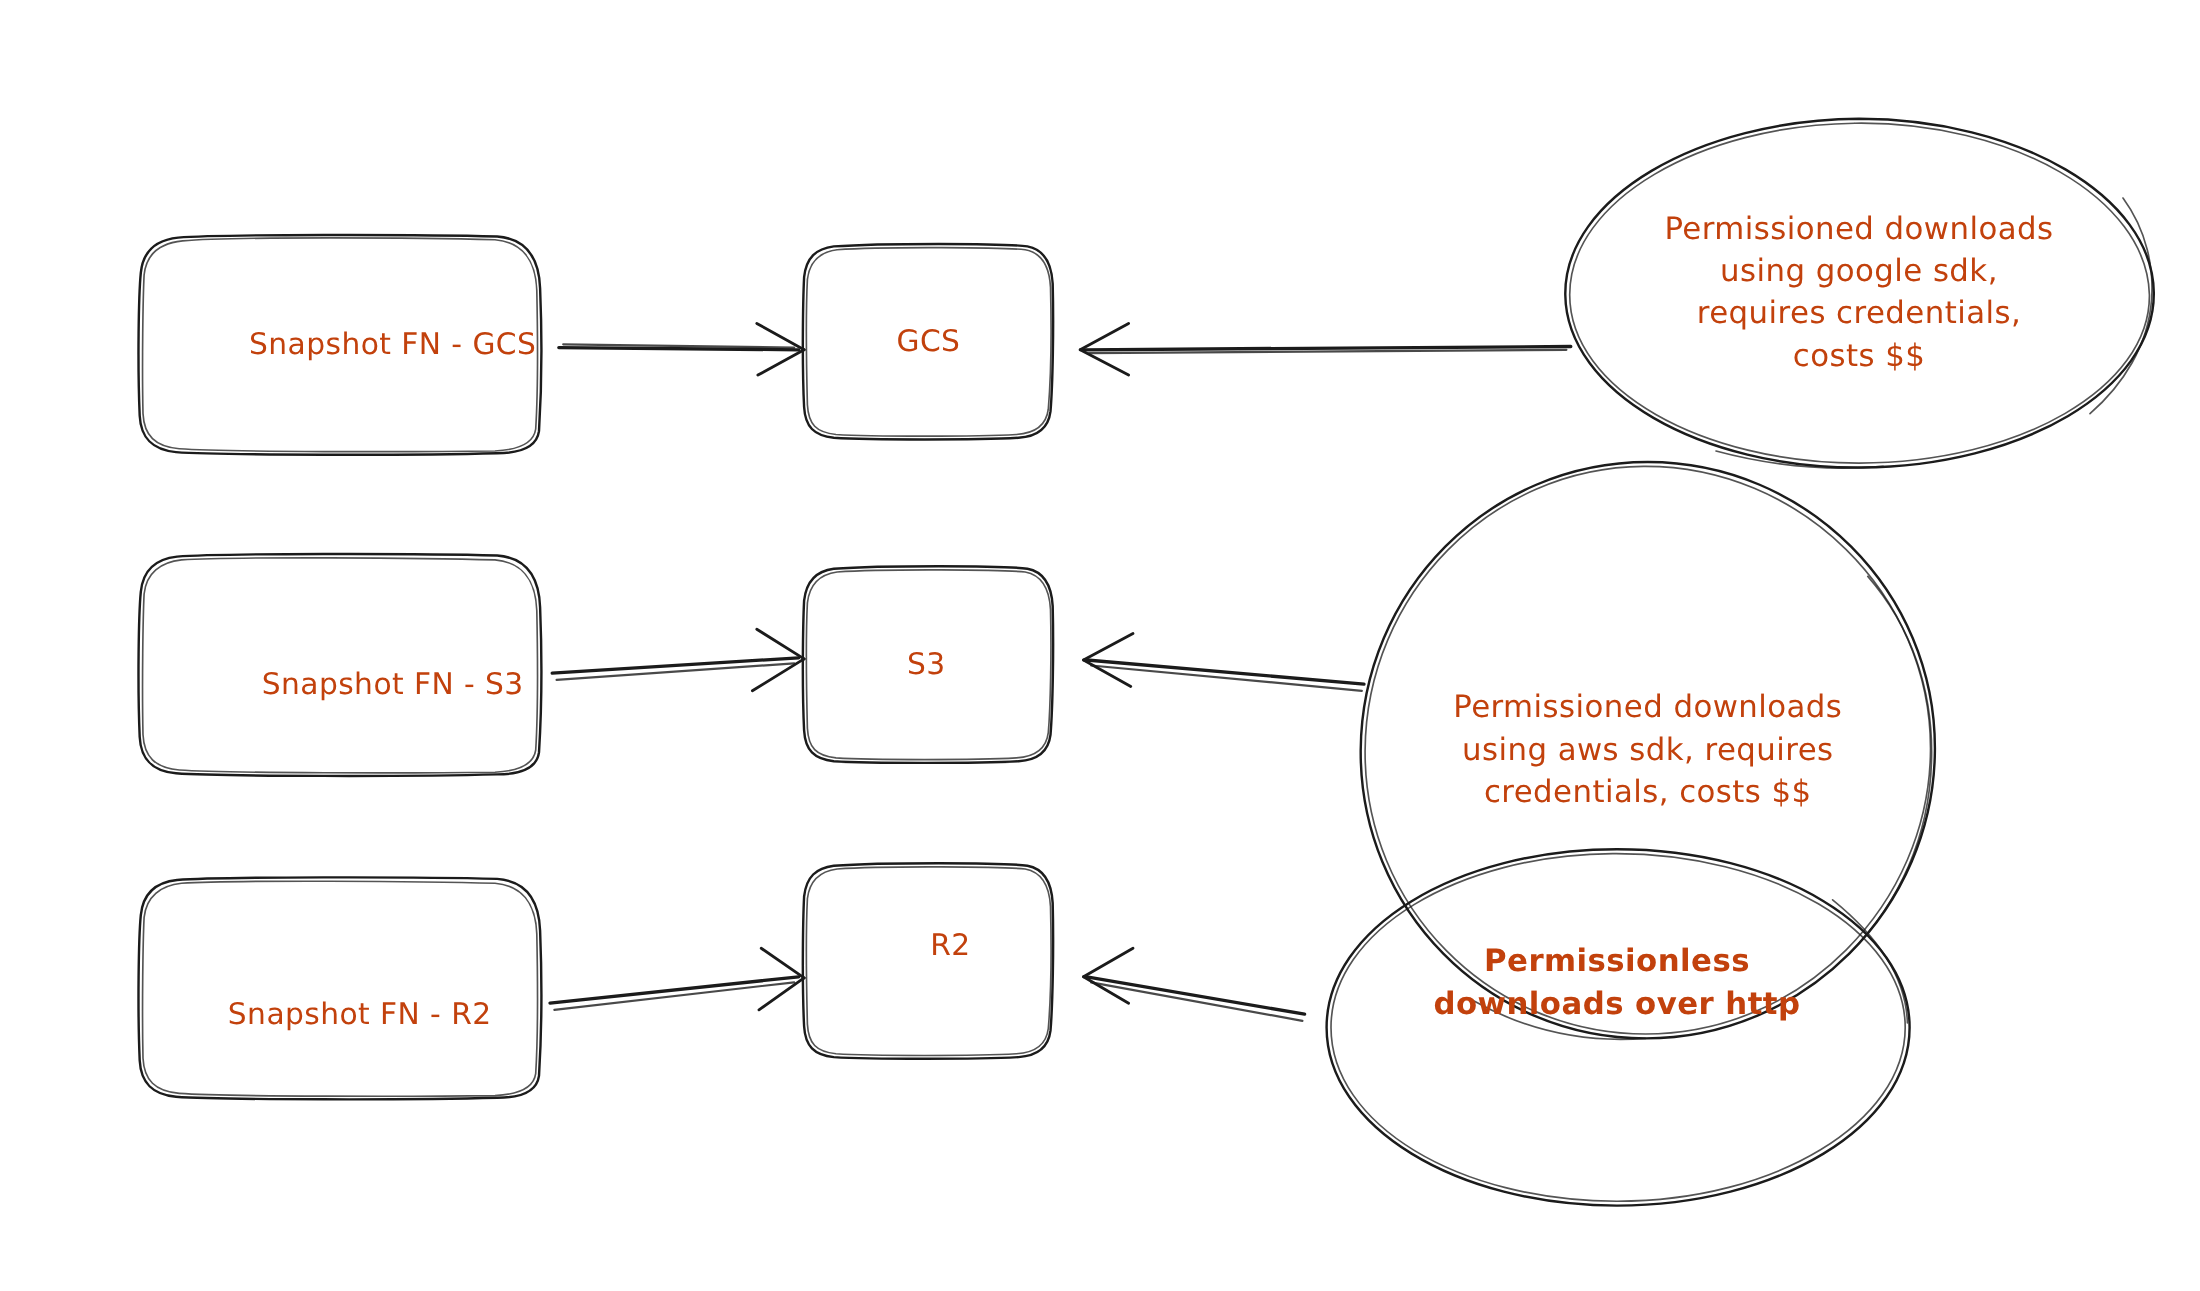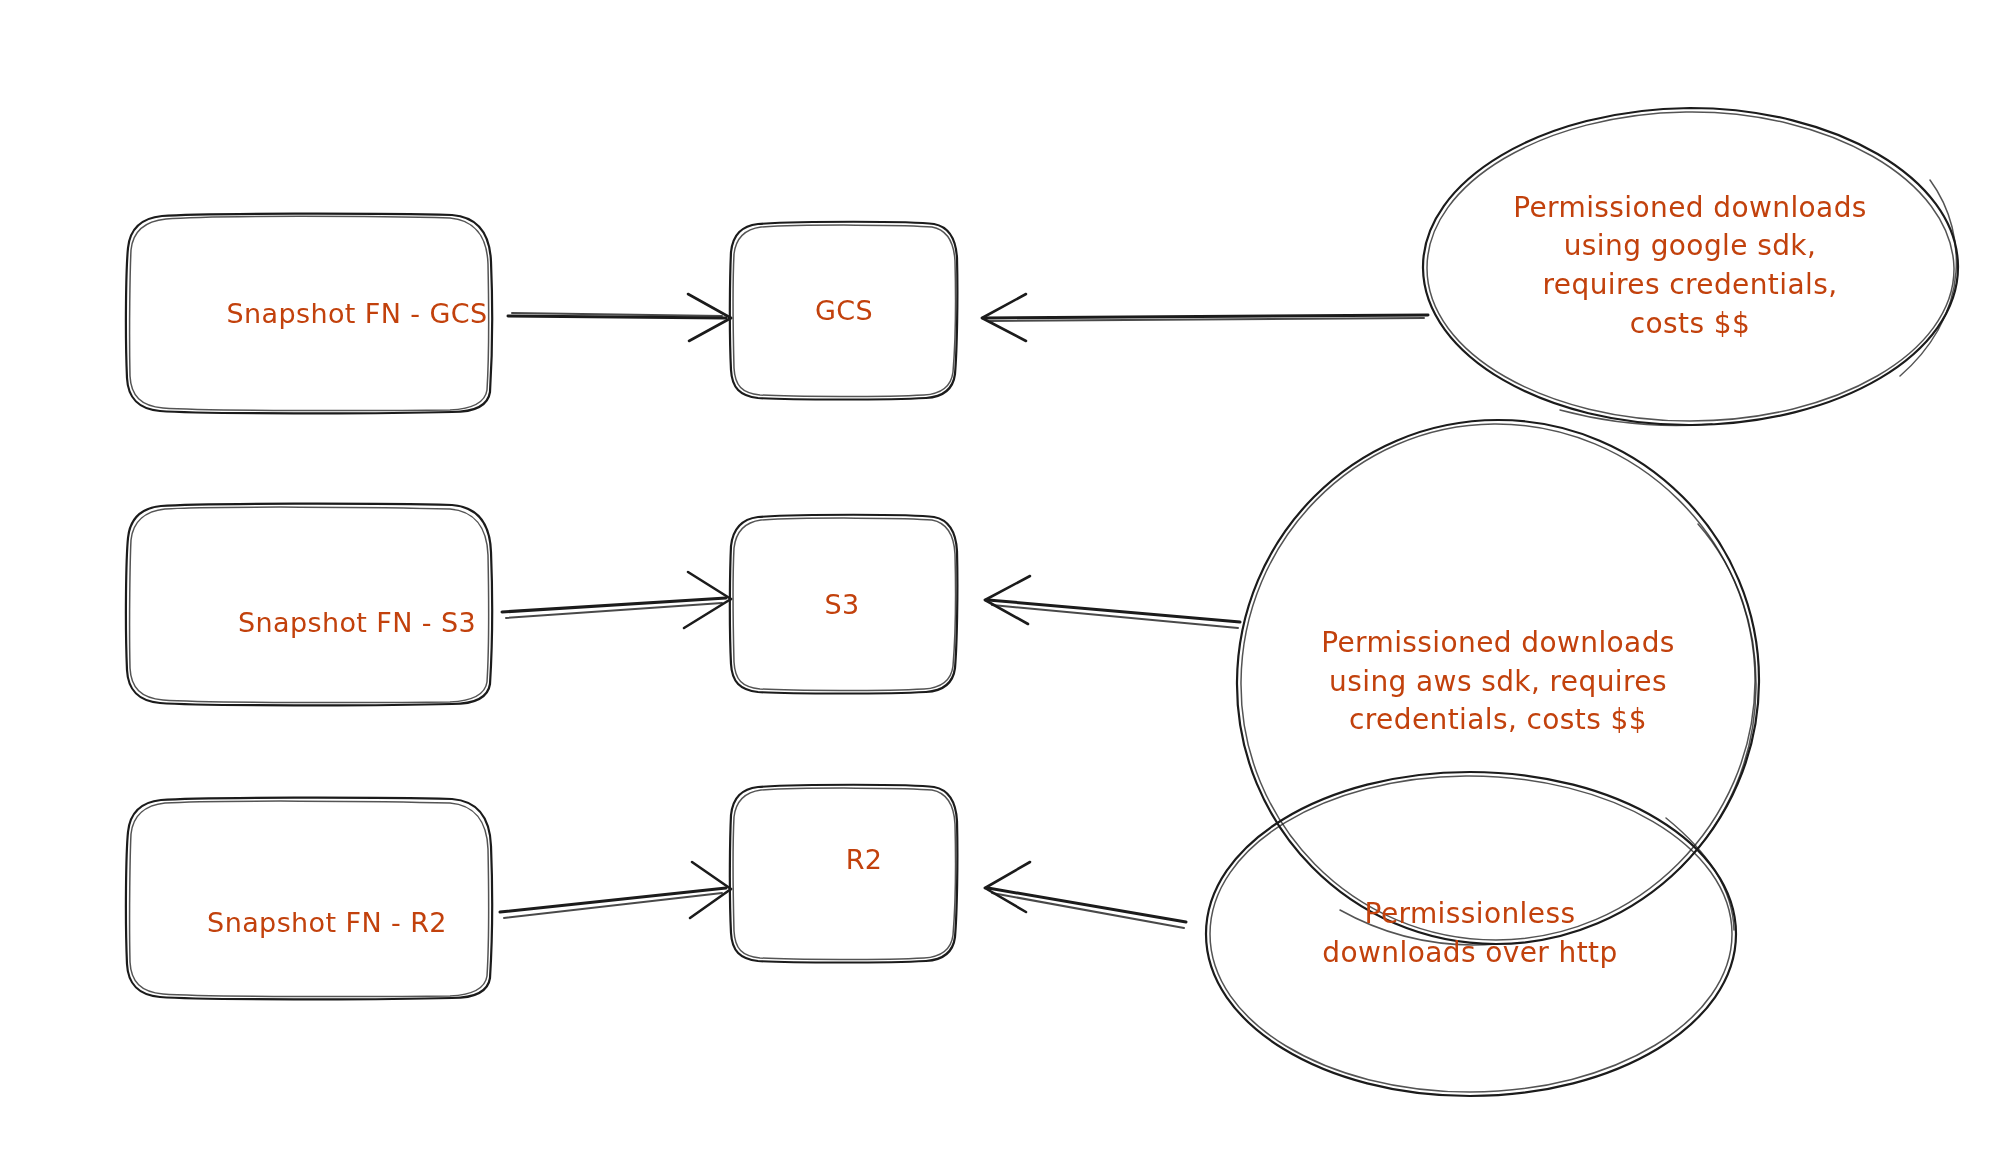--- a/index.html
+++ b/index.html
@@ -229,16 +229,16 @@
   <div class="node-label store-label" style="left:731px; top:517px; width:222px; height:175px;">S3</div>
 
   <div class="node-label ellipse-label" style="left:1262px; top:432px; width:472px; height:500px;">Permissioned downloads
 using aws sdk, requires
 credentials, costs $$</div>
 
   <div class="node-label box-label" style="left:127px; top:824px; width:304px; height:198px;">Snapshot FN - R2</div>
 
   <div class="node-label store-label" style="left:731px; top:787px; width:226px; height:146px;margin-left:20px;">R2</div>
 
-  <div class="node-label ellipse-label" style="left:1228px; top:784px; width:484px; height:300px;">Permissionless
+  <div class="node-label ellipse-label" style="left:1228px; top:744px; width:484px; height:300px;font-weight:bold;">Permissionless
 downloads over http</div>
 
 </div>
 
 </body></html>

